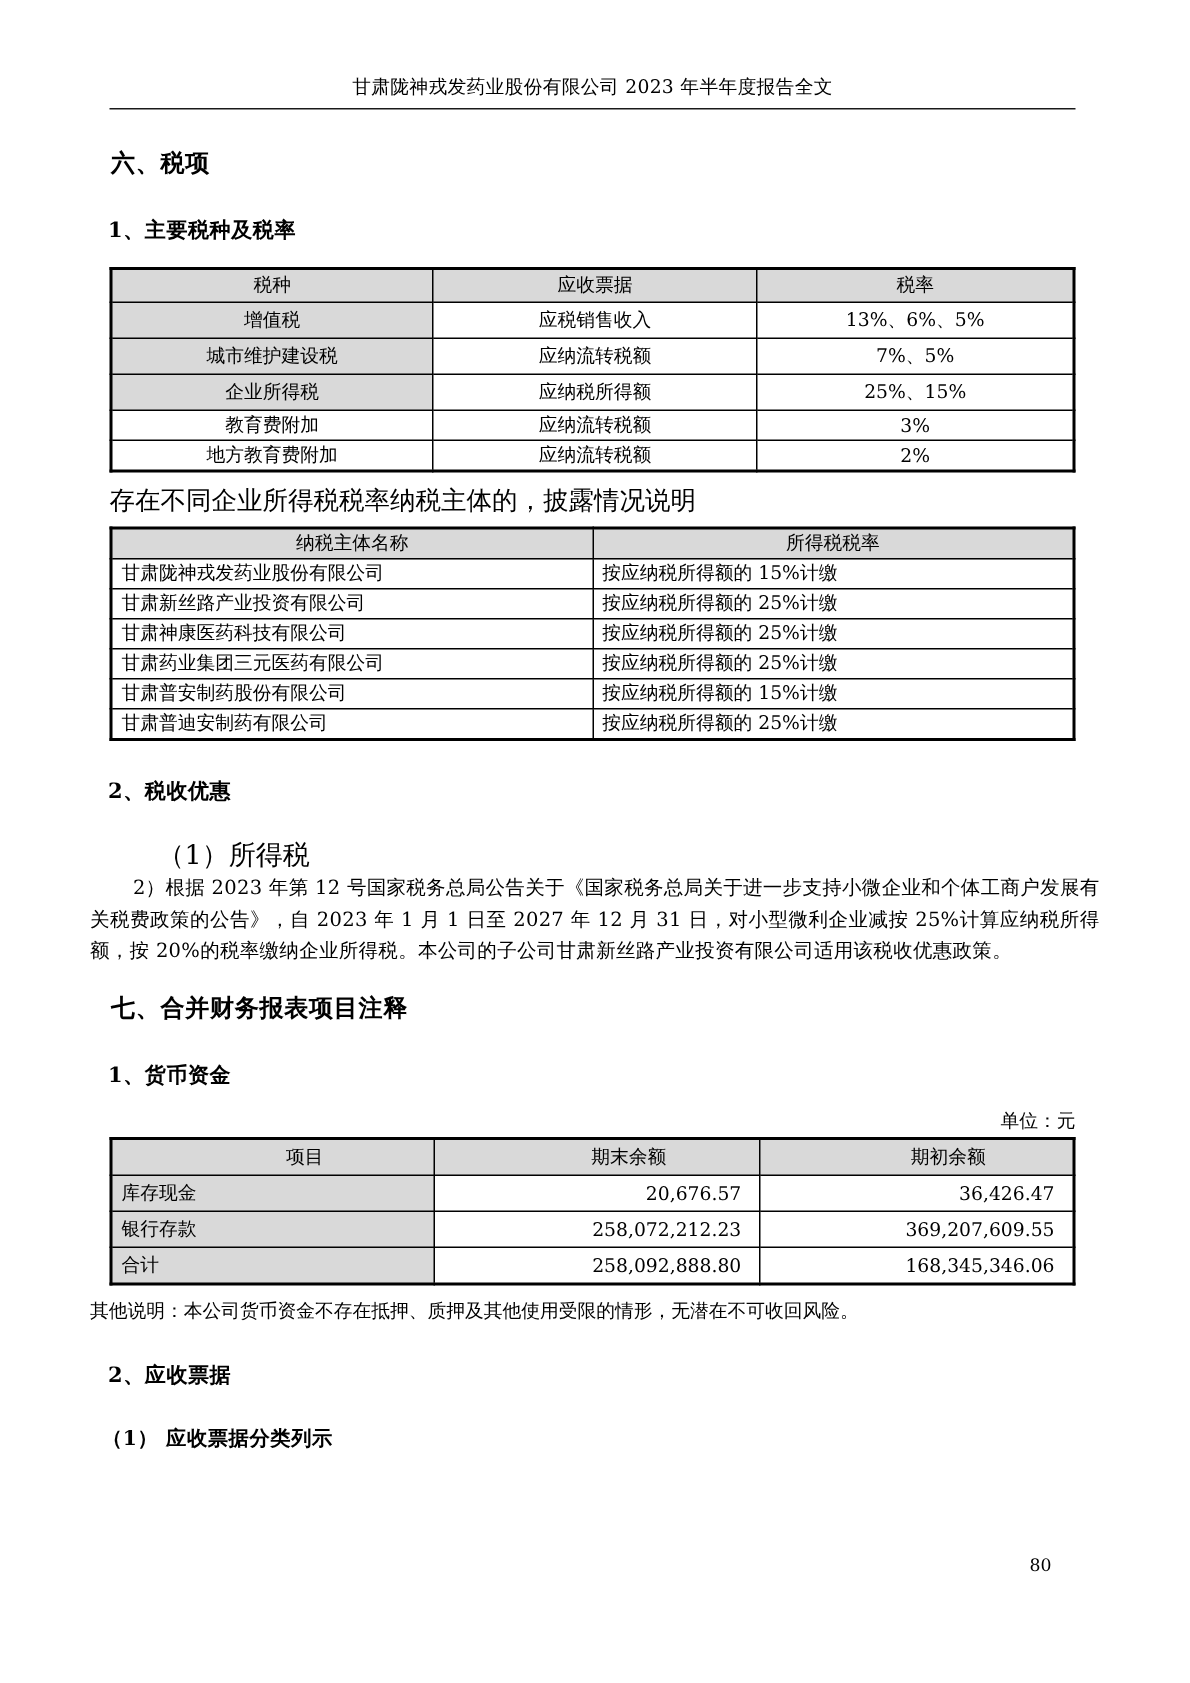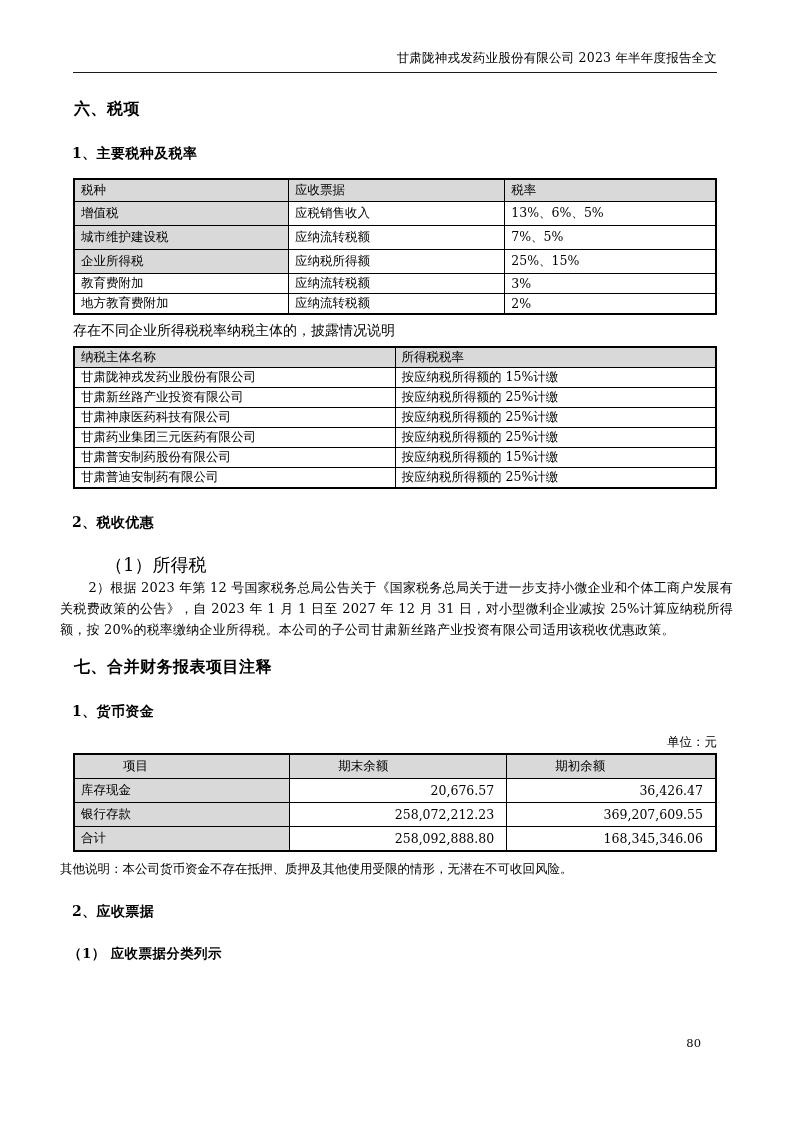--- a/index.html
+++ b/index.html
@@ -1,42 +1,42 @@
 <!DOCTYPE html>
 <html><head>
 <meta charset="utf-8">
 <style>
   html,body{margin:0;padding:0;background:#ffffff;}
   body{width:793px;height:1122px;overflow:hidden;color:#000;
        font-family:"DejaVu Serif","Liberation Serif",serif;}
   .page{position:relative;width:793px;height:1122px;background:#fff;}
   .runhead{margin:0 76px 0 73px;padding-top:50px;padding-bottom:5px;
-           border-bottom:1.6px solid #1a1a1a;text-align:right;
+           border-bottom:1.6px solid #1a1a1a;text-align:center;
            font-size:12.5px;letter-spacing:.2px;}
   .content{margin:0 60px;}
   h1.sec{font-size:16px;font-weight:bold;margin:26px 0 0 14px;letter-spacing:.5px;}
   h2.sub{font-size:14px;font-weight:bold;margin:25px 0 0 12px;letter-spacing:.4px;}
   h3.sub3{font-size:13.5px;font-weight:bold;margin:24px 0 0 8px;letter-spacing:.4px;}
   .tblwrap{margin:15px 16px 0 13px;}
   table{width:100%;border-collapse:collapse;border:2px solid #000;font-size:12.5px;}
   th,td{border:1px solid #000;padding:1px 6px;vertical-align:middle;}
-  th{background:#d9d9d9;font-weight:normal;text-align:left;height:19px;}
+  th{background:#d9d9d9;font-weight:normal;text-align:center;height:19px;}
   td{text-align:left;}
   td.shade{background:#d9d9d9;}
   td.num{text-align:right;padding-right:12px;}
   .t1 col.c1{width:33.4%}.t1 col.c2{width:33.7%}.t1 col.c3{width:32.9%}
-  .t1 td{height:21px;}
+  .t1 td{height:21px;text-align:center;}
   .t1 tr.short td{height:11px;}
   .t2 col.c1{width:50%}.t2 col.c2{width:50%}
   .t2 th{height:17px;}
   .t2 td{height:13.5px;}
   .t3 col.c1{width:33.6%}.t3 col.c2{width:33.8%}.t3 col.c3{width:32.6%}
   .t3 th{height:21px;padding-left:48px;}
   .t3 td{height:21px;}
-  .note{font-size:14px;margin:7px 0 0 13px;}
+  .note{font-size:17px;margin:7px 0 0 13px;}
   .label-indent{font-size:18px;margin:21px 0 0 0;text-indent:2.5em;}
   .para{font-size:13px;line-height:21px;margin:9px 0 0 0;text-indent:2.2em;
         text-align:justify;letter-spacing:.2px;}
   .unit{font-size:12.5px;text-align:right;margin:13px 16px 2px 0;}
   .othernote{font-size:12.5px;margin:9px 0 0 0;}
   .pagenum{position:absolute;top:1036px;right:92px;font-size:11.5px;}
 </style>
 </head>
 <body>
 

